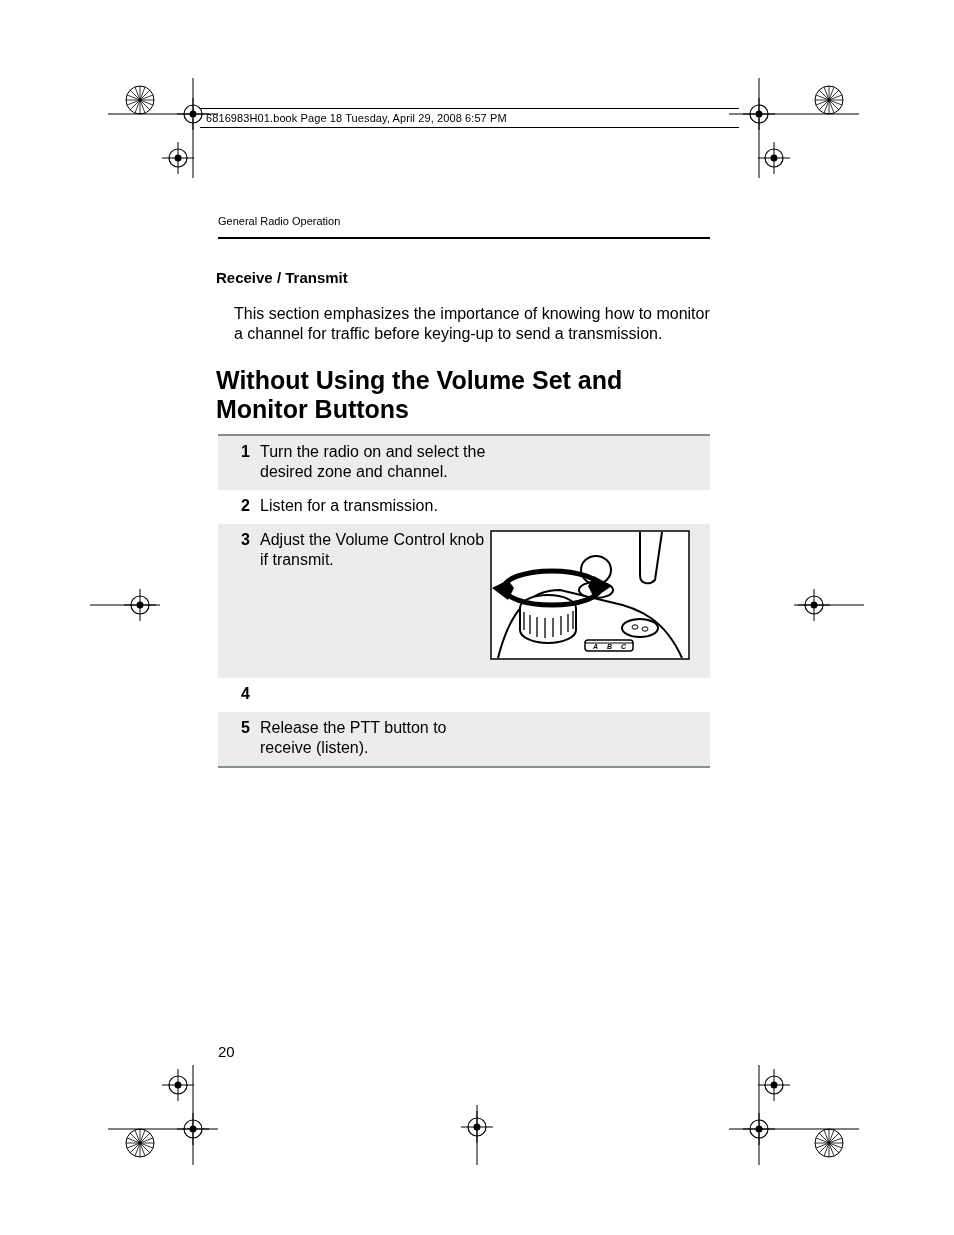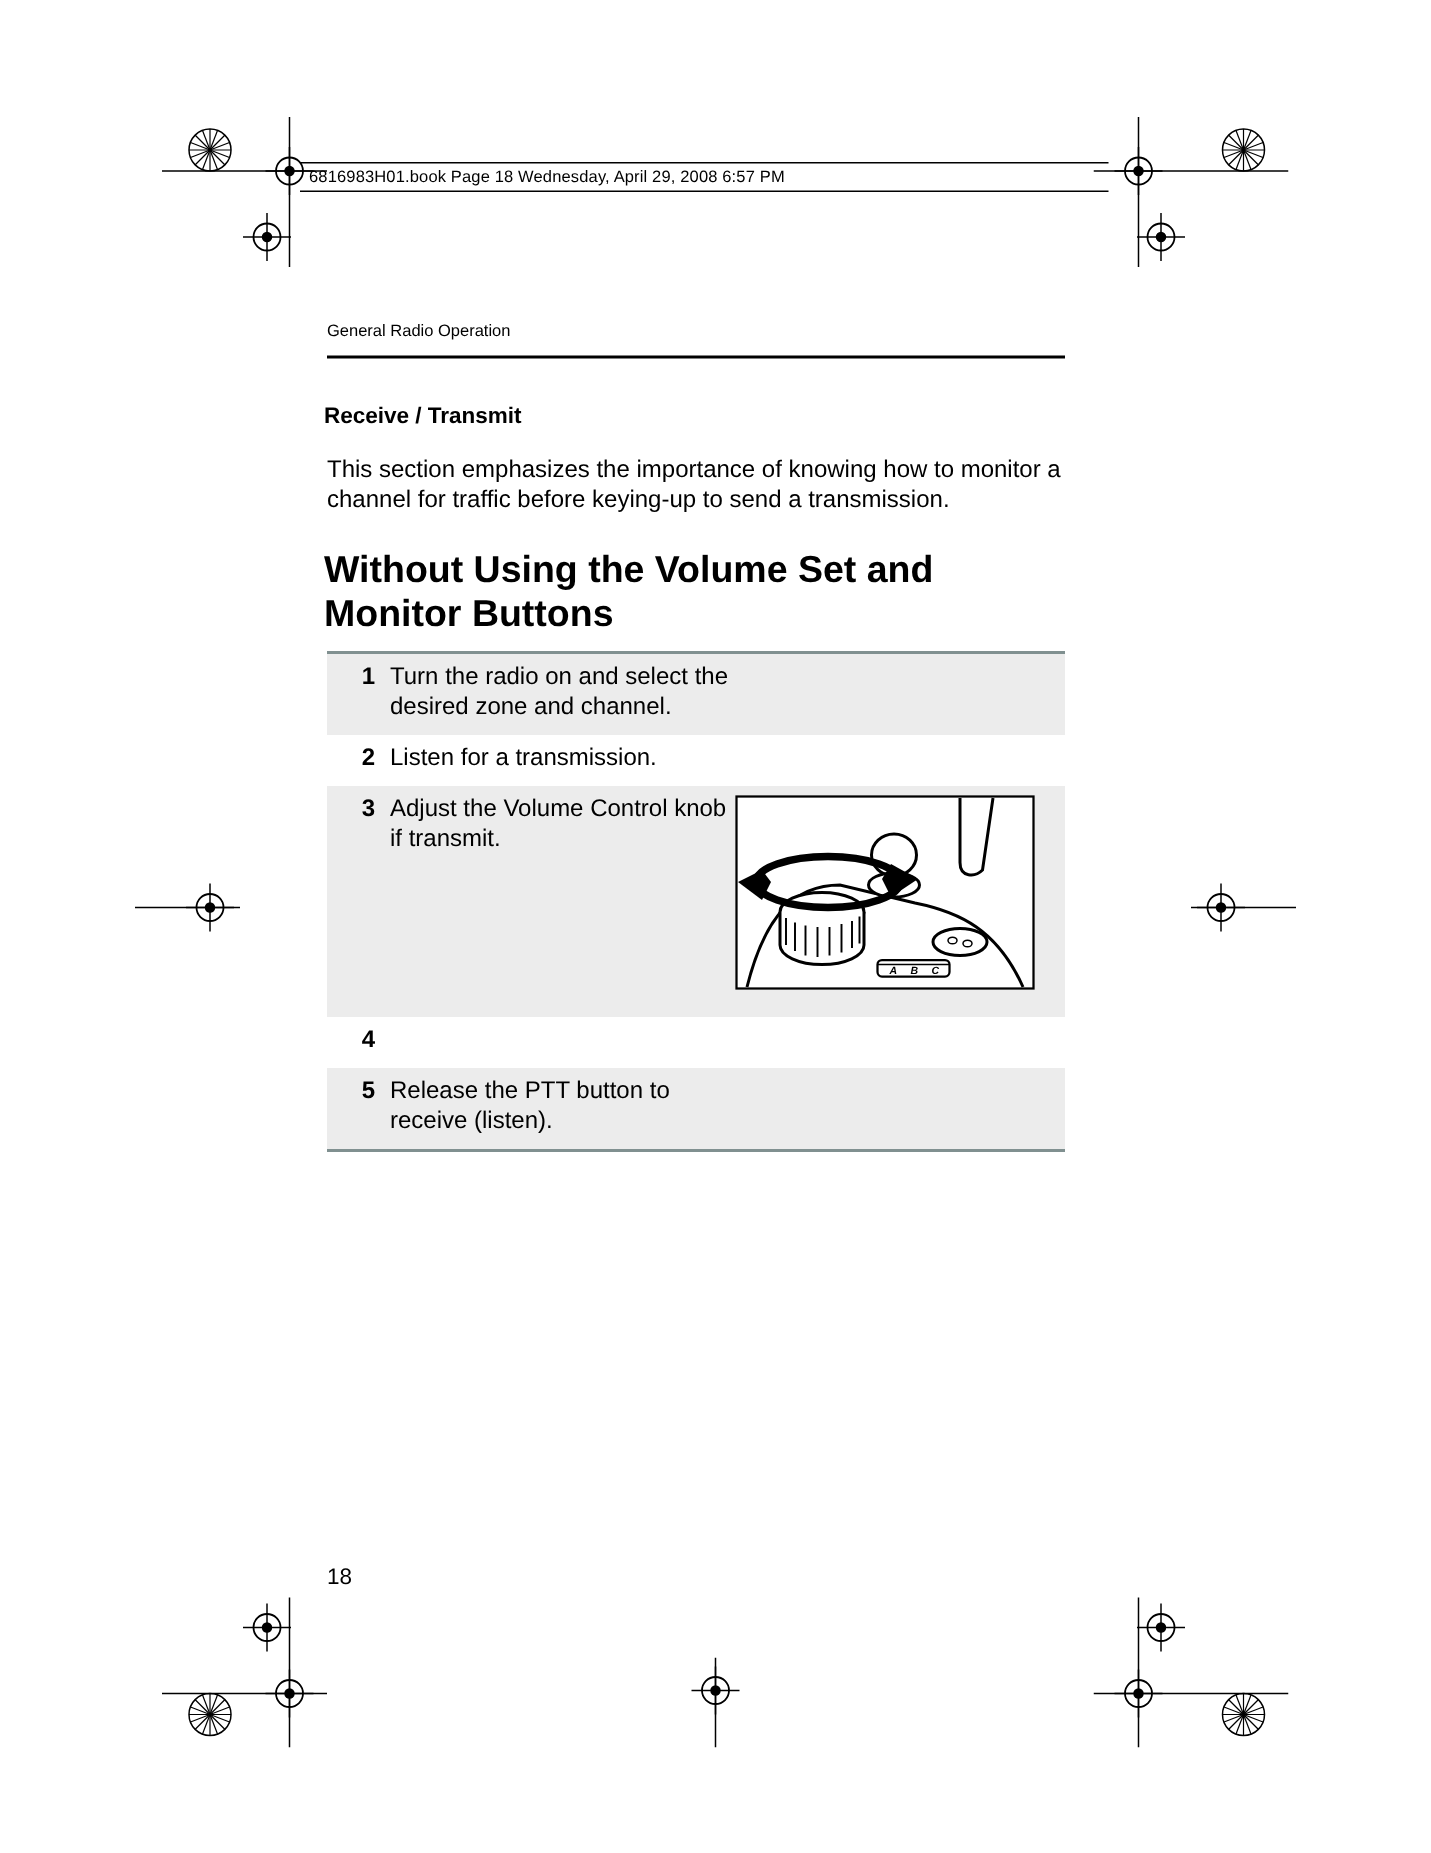--- a/index.html
+++ b/index.html
@@ -52,21 +52,21 @@
     margin: 0 0 30px 0;
   }
   .h1 {
     font-size: 15px;
     font-weight: bold;
     margin: 0 0 18px -2px;
   }
   .para {
     font-size: 16px;
     line-height: 1.25;
-    margin: 0 0 22px 0;
+    margin: 0 0 22px 16px;
   }
   .h2 {
     font-size: 25px;
     font-weight: bold;
     margin: 0 0 10px -2px;
   }
   
   .steps {
     border-top: 2px solid #809090;
     border-bottom: 2px solid #809090;
@@ -272,21 +272,21 @@
             <line x1="-10" y1="10" x2="10" y2="-10"></line>
             <line x1="-13" y1="-5" x2="13" y2="5"></line>
             <line x1="-13" y1="5" x2="13" y2="-5"></line>
             <line x1="-5" y1="-13" x2="5" y2="13"></line>
             <line x1="-5" y1="13" x2="5" y2="-13"></line>
           </g>
         </g>
     </svg>
   </div>
 
-  <div class="stamp">6816983H01.book  Page 18  Wednesday, April 29, 2008  6:57 PM</div>
+  <div class="stamp">6816983H01.book  Page 18  Tuesday, April 29, 2008  6:57 PM</div>
 
   <div class="content">
     <div class="running-head">General Radio Operation</div>
     <hr class="rule">
     <div class="h1">Receive / Transmit</div>
     <p class="para">This section emphasizes the importance of knowing how to monitor a channel for traffic before keying-up to send a transmission.</p>
     <div class="h2">Without Using the Volume Set and Monitor Buttons</div>
 
     <div class="steps">
 
@@ -352,14 +352,14 @@
 
       <div class="step shade">
         <div class="num">5</div>
         <div class="txt">
           <span>Release the </span><span class="bold">PTT</span><span> button to receive (listen).</span>
         </div>
       </div>
     </div>
   </div>
 
-  <div class="pageno">18</div>
+  <div class="pageno">20</div>
 </div>
 
 </body></html>

